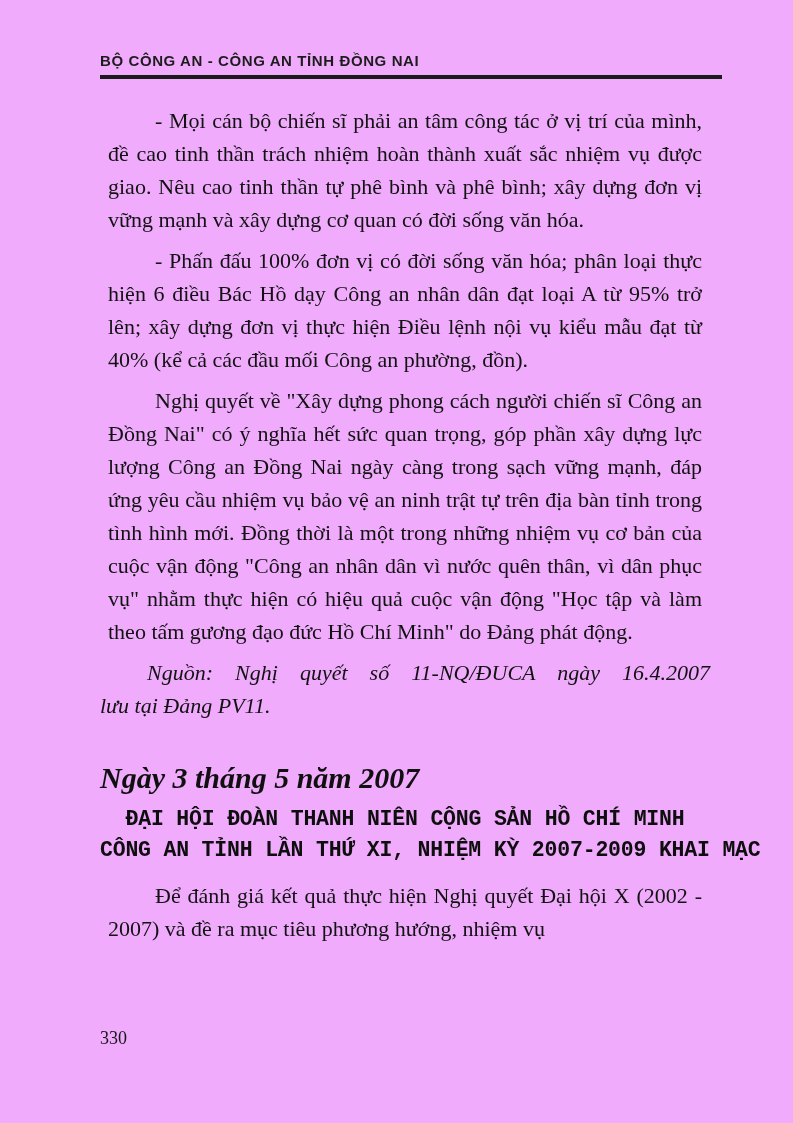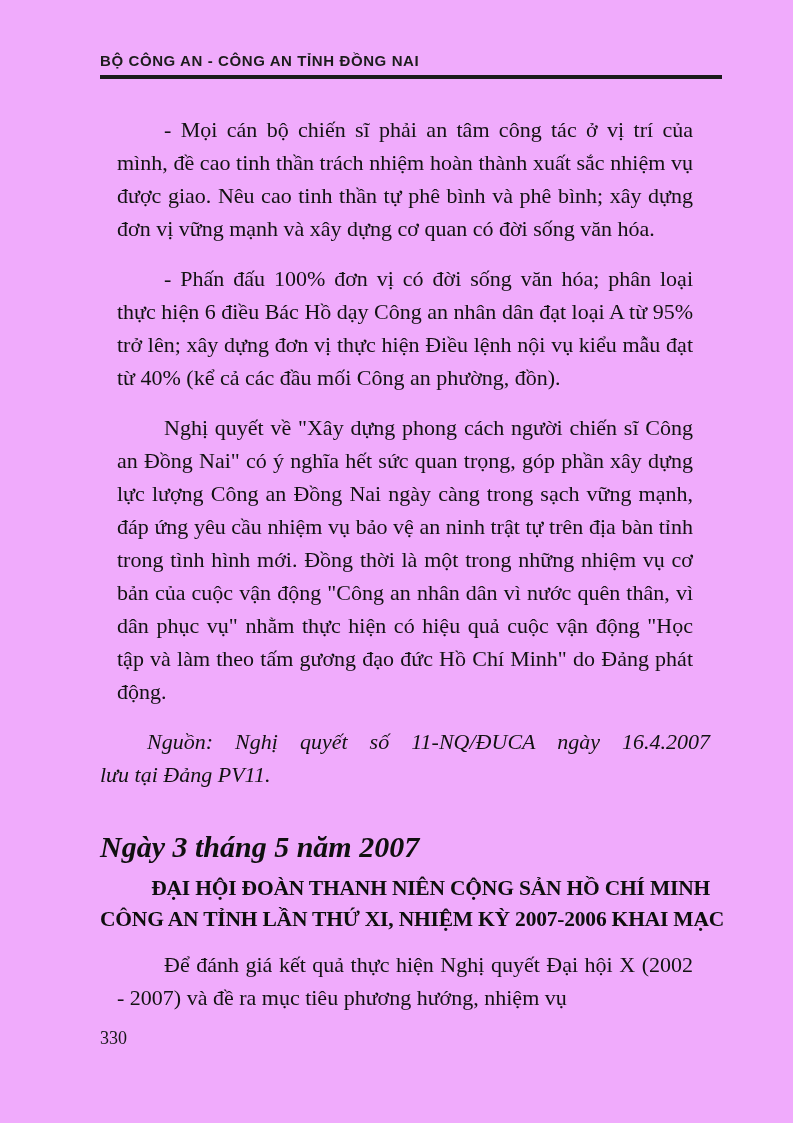--- a/index.html
+++ b/index.html
@@ -41,21 +41,21 @@
     top: 96px;
     left: 100px;
     width: 610px;
     font-family: "Liberation Serif", "DejaVu Serif", serif;
     font-size: 22px;
     line-height: 33px;
     text-align: justify;
     color: #121212;
   }
   .body-text p {
-    margin: 17px;
+    margin: 8px;
     text-indent: 47px;
   }
   .source-note {
     font-style: italic;
   }
   .source-line-1 {
     text-indent: 47px;
     text-align-last: justify;
   }
   .source-line-2 {
@@ -64,22 +64,22 @@
   .date-heading {
     margin-top: 41px;
     font-weight: bold;
     font-style: italic;
     font-size: 30px;
     line-height: 30px;
     color: #101010;
   }
   .article-title {
     margin: 11px 0 0 0;
-    text-align: right;
-    font-family: Liberation Serif, serif;
+    text-align: center;
+    font-family: Liberation Mono, monospace;
     font-weight: 700;
     font-size: 21.5px;
     line-height: 31px;
     letter-spacing: -0.2px;
     color: #0e0e0e;
   }
   .title-line {
     display: block;
     white-space: nowrap;
   }
@@ -115,21 +115,21 @@
 
     <div class="source-note">
       <div class="source-line-1">Nguồn: Nghị quyết số 11-NQ/ĐUCA ngày 16.4.2007</div>
       <div class="source-line-2">lưu tại Đảng PV11.</div>
     </div>
 
     <div class="date-heading">Ngày 3 tháng 5 năm 2007</div>
 
     <h1 class="article-title">
       <span class="title-line">ĐẠI HỘI ĐOÀN THANH NIÊN CỘNG SẢN HỒ CHÍ MINH</span>
-      <span class="title-line">CÔNG AN TỈNH LẦN THỨ XI, NHIỆM KỲ 2007-2006 KHAI MẠC</span>
+      <span class="title-line">CÔNG AN TỈNH LẦN THỨ XI, NHIỆM KỲ 2007-2009 KHAI MẠC</span>
     </h1>
 
     <p class="opening-paragraph">Để đánh giá kết quả thực hiện Nghị quyết Đại hội X (2002 - 2007) và đề ra mục tiêu phương hướng, nhiệm vụ</p>
 
   </main>
 
   <div class="page-number">330</div>
 
 </div>
 

